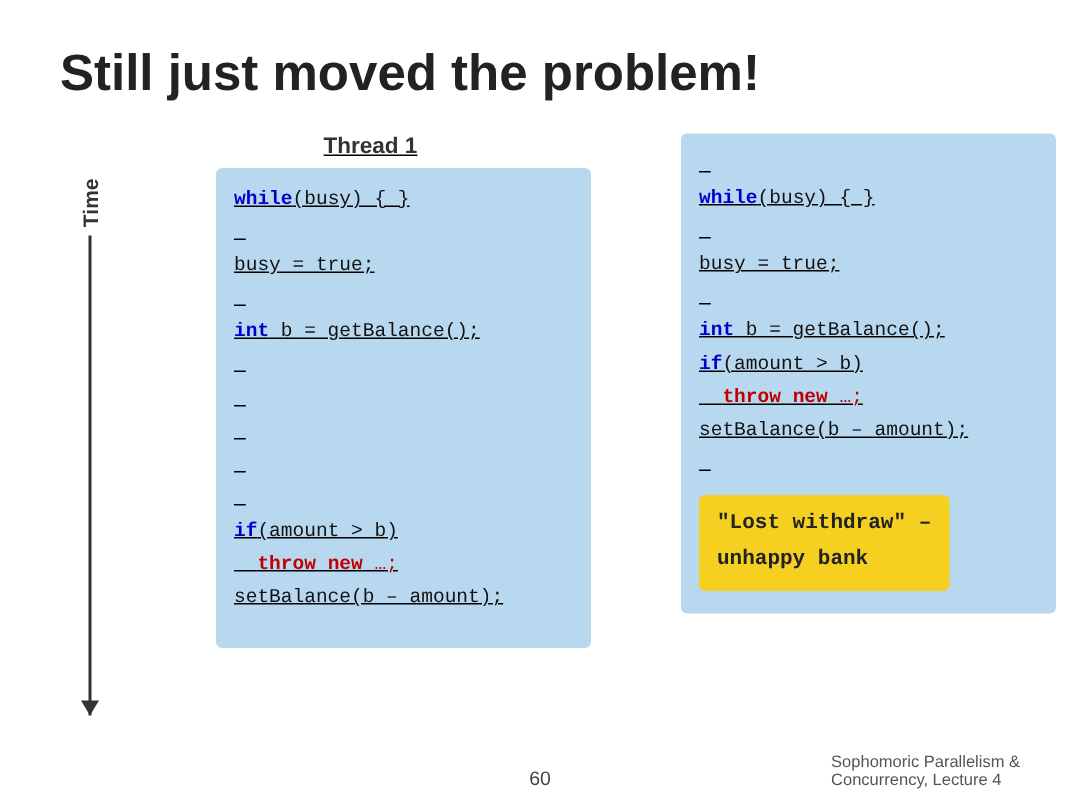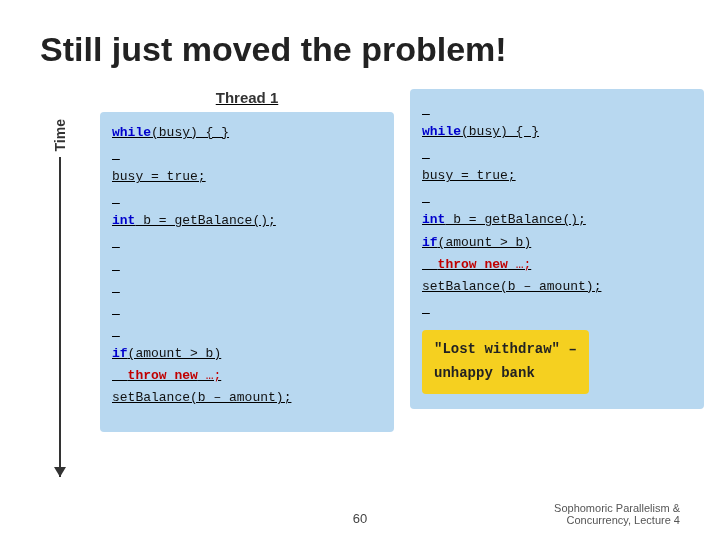--- a/index.html
+++ b/index.html
@@ -88,20 +88,21 @@
 
     .thread-box {
       background: #b8d8f0;
       border-radius: 4px;
       padding: 10px 12px;
       font-family: 'Courier New', Courier, monospace;
       font-size: 13px;
       color: #111;
       line-height: 1.7;
       min-height: 320px;
+      margin-left: 44px;
     }
 
     .thread-box .keyword {
       color: #0000cc;
       font-weight: bold;
     }
 
     .code-line {
       white-space: pre;
     }
@@ -116,21 +117,21 @@
       margin-top: 10px;
       display: inline-block;
     }
 
     .bottom-bar {
       position: absolute;
       bottom: 14px;
       right: 40px;
       font-size: 11px;
       color: #555;
-      text-align: right;
+      text-align: left;
     }
 
     .page-number {
       position: absolute;
       bottom: 14px;
       left: 50%;
       transform: translateX(-50%);
       font-size: 13px;
       color: #444;
     }

